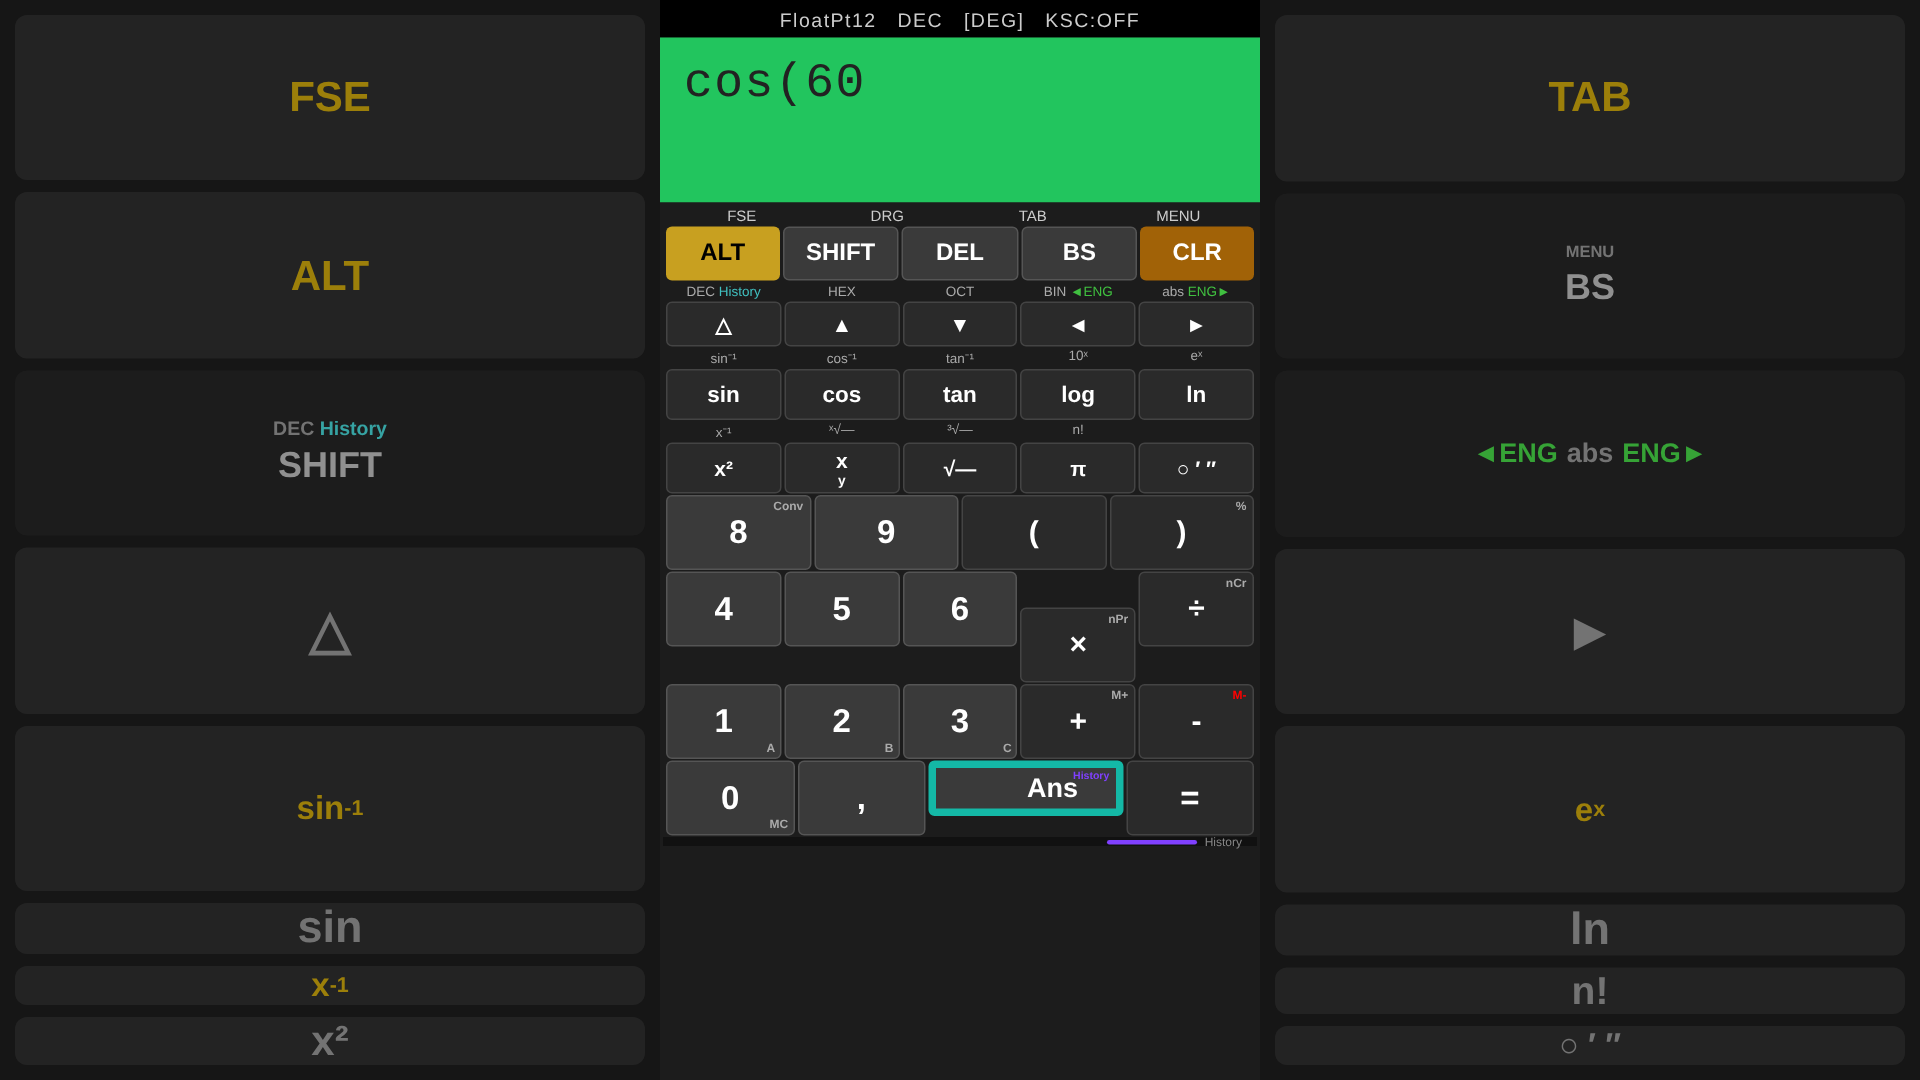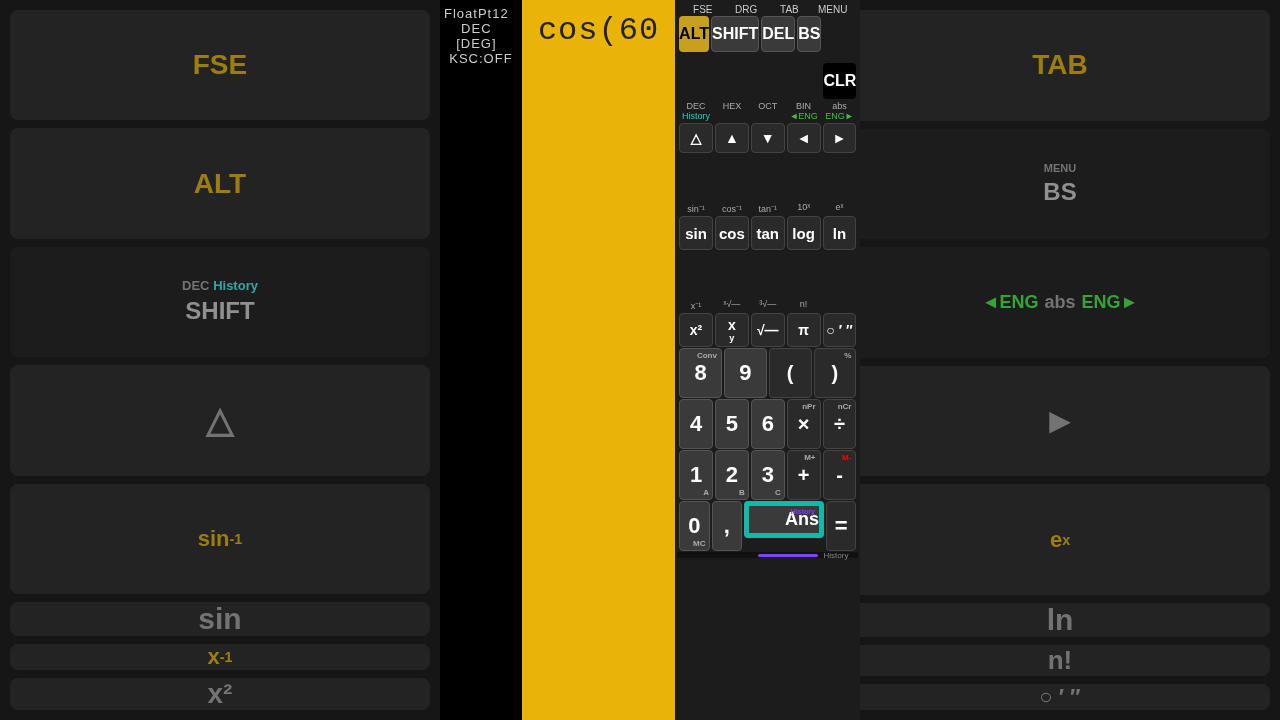--- a/index.html
+++ b/index.html
@@ -54,36 +54,36 @@
 
     
     .calculator {
       position: absolute;
       left: 440px;
       top: 0;
       width: 400px;
       height: 720px;
       background: #1a1a1a;
       display: flex;
-      flex-direction: row;
+      flex-direction: column;
     }
 
     
     .status-bar {
       background: #000;
       color: #ccc;
       font-size: 13px;
       text-align: center;
       padding: 6px 4px 4px;
       letter-spacing: 1px;
     }
 
     
     .display {
-      background: #eab308;
+      background: #22c55e;
       margin: 0;
       padding: 12px 16px;
       min-height: 110px;
       display: flex;
       flex-direction: column;
       justify-content: flex-start;
     }
     .display-expr {
       font-size: 32px;
       color: #222;
@@ -163,25 +163,24 @@
       border: 1px solid #555;
     }
     .btn-bs {
       background: #3a3a3a;
       color: #fff;
       font-size: 16px;
       height: 36px;
       border: 1px solid #555;
     }
     .btn-clr {
-      background: #000000;
+      background: #a16207;
       color: #fff;
       font-size: 16px;
       height: 36px;
-      margin-top: 47px;
     }
 
     
     .sub-label-row {
       display: flex;
       gap: 2px;
       padding: 0 2px;
     }
     .sub-label {
       flex: 1;
@@ -210,21 +209,20 @@
     .func-super-row {
       display: flex;
       gap: 2px;
       padding: 0 2px;
     }
     .func-super-label {
       flex: 1;
       font-size: 9px;
       color: #aaa;
       text-align: center;
-      margin-top: 48px;
     }
 
     .btn-func {
       background: #2a2a2a;
       color: #fff;
       height: 34px;
       font-size: 15px;
       border: 1px solid #444;
     }
 
@@ -463,21 +461,21 @@
     <div class="btn-row">
       <button class="btn btn-num">
         <span>4</span>
       </button>
       <button class="btn btn-num">
         <span>5</span>
       </button>
       <button class="btn btn-num">
         <span>6</span>
       </button>
-      <button class="btn btn-op" style="position:relative;">
+      <button class="btn btn-op" style="position:relative;margin-top:24px;">
         <span class="super-label">nPr</span>
         <span>×</span>
       </button>
       <button class="btn btn-op" style="position:relative;">
         <span class="super-label">nCr</span>
         <span>÷</span>
       </button>
     </div>
 
     <div class="btn-row">

